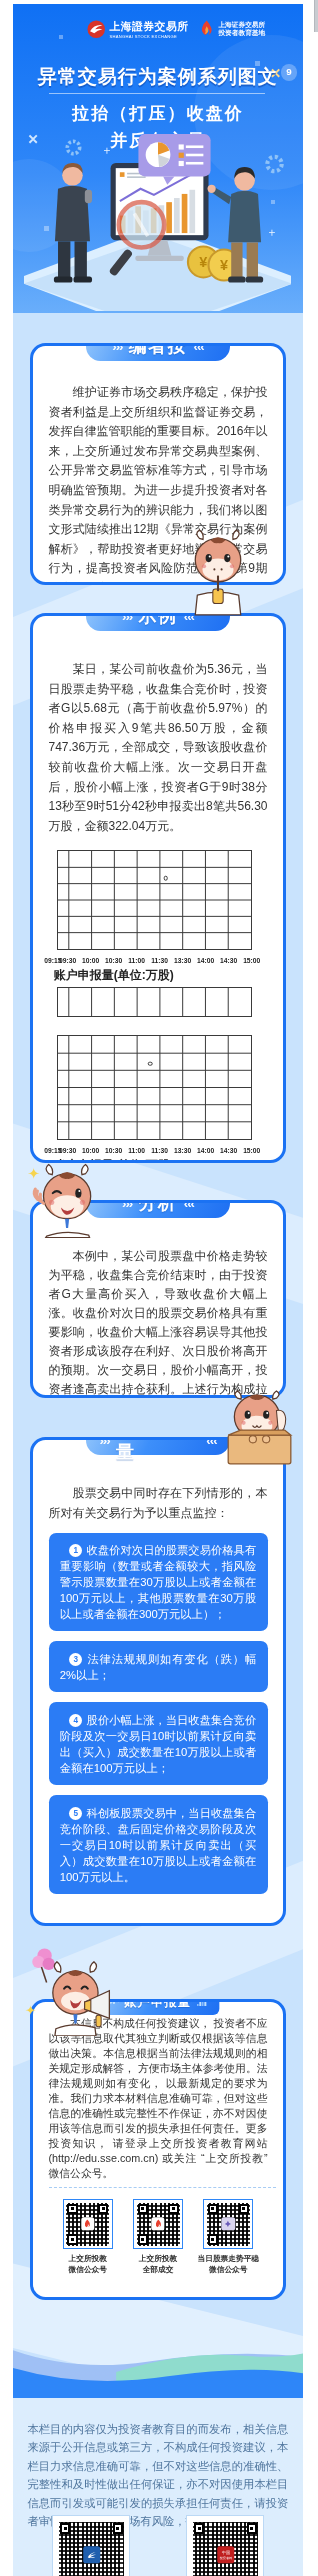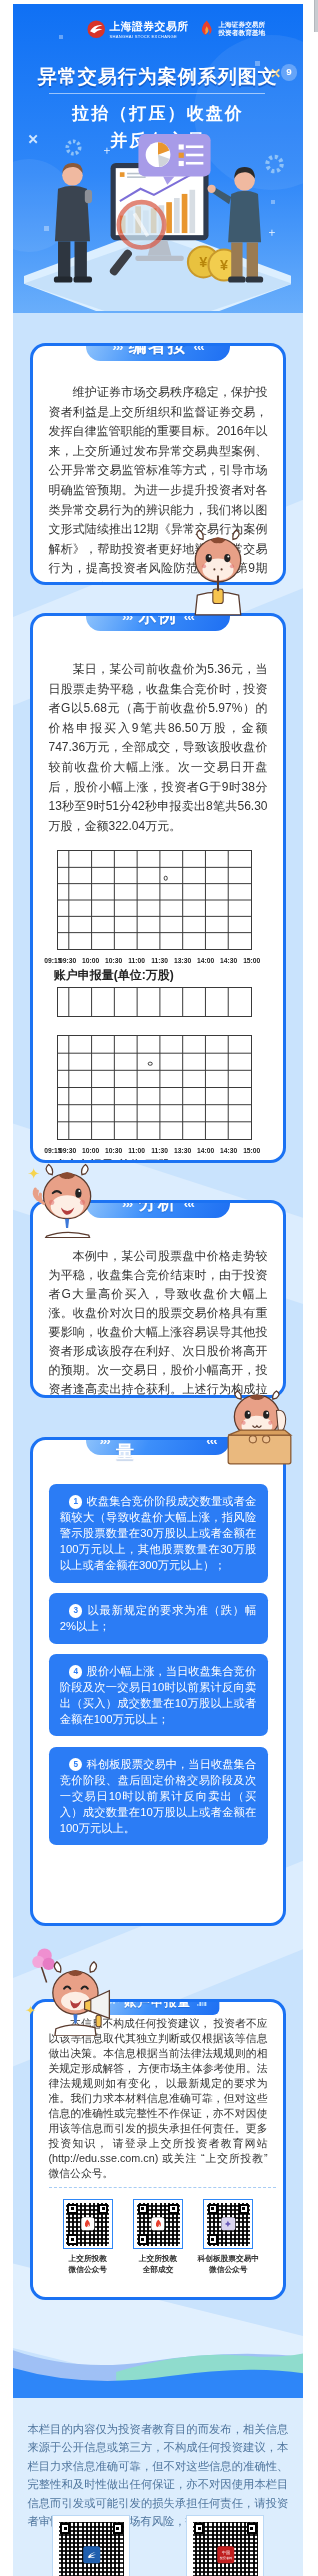--- a/index.html
+++ b/index.html
@@ -422,26 +422,27 @@
       <circle cx="84" cy="96" r="7" fill="#f0c392" stroke="#8a5a32" stroke-width="2"></circle>
     </svg>
 
     <div class="card card-require">
       <div class="badge">
         <span class="chev">›››</span>
         <span class="badge-title">账户申报量</span>
         <span class="chev">‹‹‹</span>
       </div>
       <div class="card-body">
+        <p class="indent" style="margin-bottom:9.3px;">股票交易中同时存在下列情形的，本所对有关交易行为予以重点监控：</p>
 
         <div class="req-item">
-          <span class="req-num">1</span><span>收盘集合竞价阶段成交数量或者金额较大（导致收盘价大幅上涨，指风险警示股票数量在30万股以上或者金额在100万元以上，其他股票数量在30万股以上或者金额在300万元以上）；</span>
+          <span class="req-num">1</span><span>收盘价对次日的股票交易价格具有重要影响（数量或者金额较大，指风险警示股票数量在30万股以上或者金额在100万元以上，其他股票数量在30万股以上或者金额在300万元以上）；</span>
         </div>
         <div class="req-item">
-          <span class="req-num">3</span><span>以最新规定的要求为准（跌）幅2%以上；</span>
+          <span class="req-num">3</span><span>法律法规规则如有变化（跌）幅2%以上；</span>
         </div>
         <div class="req-item">
           <span class="req-num">4</span><span>股价小幅上涨，当日收盘集合竞价阶段及次一交易日10时以前累计反向卖出（买入）成交数量在10万股以上或者金额在100万元以上；</span>
         </div>
         <div class="req-item">
           <span class="req-num">5</span><span>科创板股票交易中，当日收盘集合竞价阶段、盘后固定价格交易阶段及次一交易日10时以前累计反向卖出（买入）成交数量在10万股以上或者金额在100万元以上。</span>
         </div>
       </div>
     </div>
 
@@ -524,21 +525,21 @@
                   <span class="qr-eye tr"></span>
                   <span class="qr-eye bl"></span>
               <span class="qr-logo" style="background:#d9d4ee;">
                     <svg width="7.2" height="7.2" viewBox="0 0 14 14">
                       <path d="M7 1 L9 5 L13 7 L9 9 L7 13 L5 9 L1 7 L5 5 Z" fill="#6a5bb8"></path>
                     </svg>
                   </span>
             </div>
               </div>
             <div class="qr-label-top">
-              <div>科创板股票交易中</div>
+              <div>当日股票走势平稳</div>
               <div>微信公众号</div>
             </div>
           </div>
         </div>
       </div>
     </div>
 
     <svg class="wave-zone" viewBox="0 0 562 110" preserveAspectRatio="none">
       <path d="M0 18 Q120 60 260 40 Q420 16 562 30 L562 110 L0 110 Z" fill="#9fc0f5"></path>
       <path d="M200 60 Q330 20 440 28 Q510 34 562 24 L562 110 L200 110 Z" fill="#8fdccd"></path>

